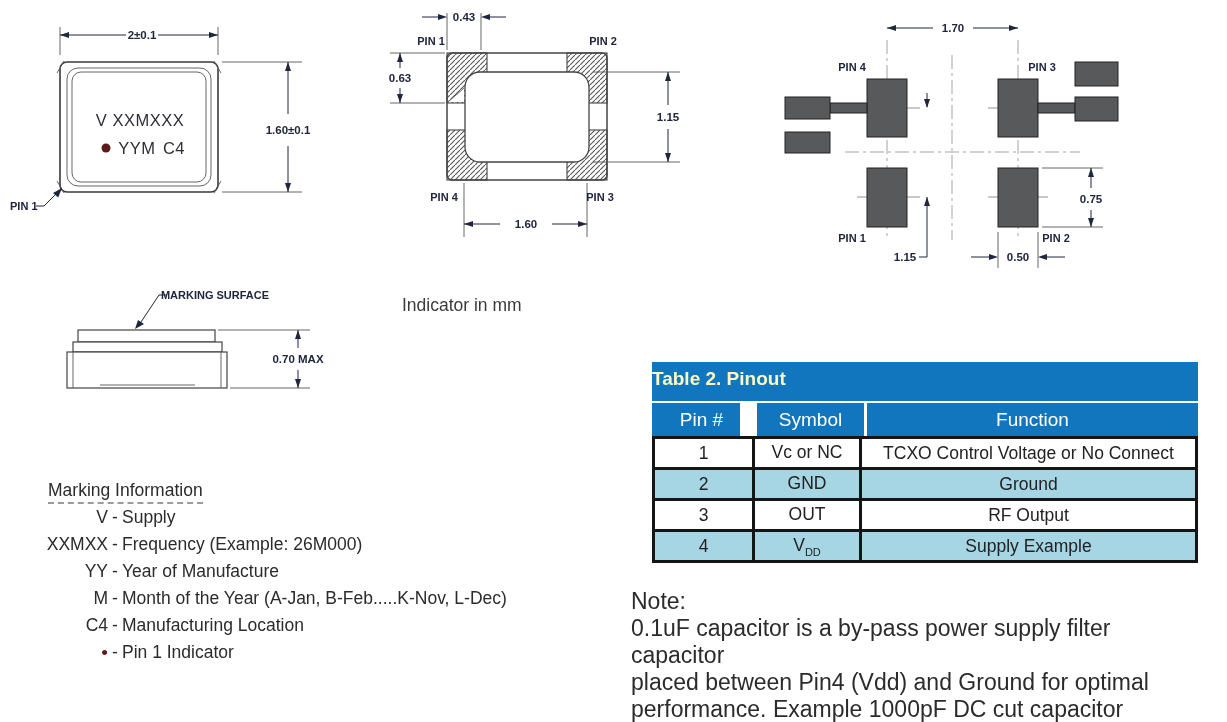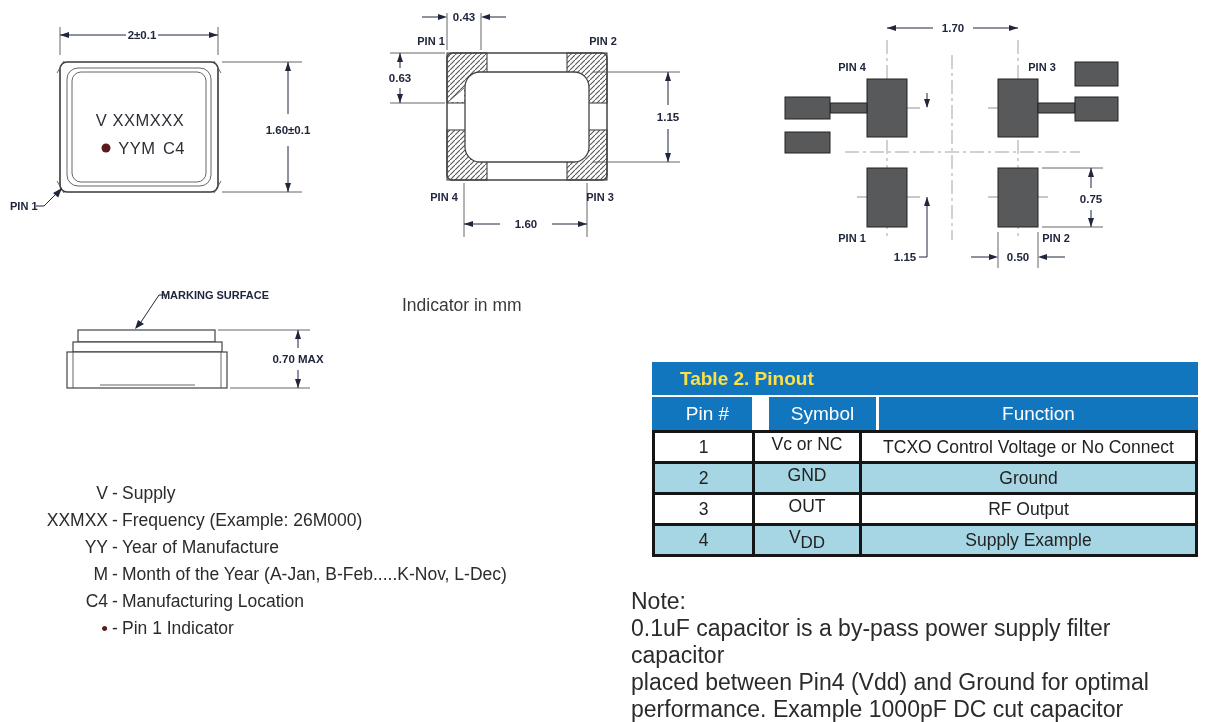--- a/index.html
+++ b/index.html
@@ -20,32 +20,32 @@
   
   #marking{left:36px;top:480px;width:530px;font-size:17.5px;color:#2b2b2b;}
   #marking .mk-title{margin-left:12px;display:inline-block;border-bottom:2px dashed #a09a9a;padding-bottom:1px;}
   .mk-row{display:grid;grid-template-columns:72px 14px auto;line-height:27px;}
   .mk-key{text-align:right;}
   .mk-sep{text-align:center;}
   .mk-key.bullet{color:#5C1A1A;font-size:19px;}
 
   
   #pinout{left:652px;top:362px;width:546px;}
-  .tbl-title{background:#1176BD;color:#fde047;font-weight:bold;font-size:19px;height:33px;line-height:33px;padding-left:28px;box-sizing:border-box;}
+  .tbl-title{background:#1176BD;color:#fef9c3;font-weight:bold;font-size:19px;height:39px;line-height:33px;padding-left:0;box-sizing:border-box;}
   .tbl-head{display:flex;background:#fff;margin-top:2px;}
   .tbl-head .hc{background:#1176BD;color:#fff;font-size:19px;height:33px;line-height:33px;text-align:center;box-sizing:border-box;}
-  .hc.c1{width:100px;padding-left:11px;}
+  .hc.c1{width:88px;padding-left:11px;}
   .hc.c2{width:107px;margin-left:17px;}
   .hc.c3{flex:1;margin-left:3px;}
   table.data{border-collapse:collapse;width:100%;table-layout:fixed;}
   table.data td{border:3px solid #151515;text-align:center;font-size:17.5px;color:#222;height:28px;padding:0;}
   td.c1{width:97px;}
   td.c2{width:104px;}
   tr.alt{background:#A6D5E3;}
-  sub.vsub{font-size:17px;}
+  sub.vsub{font-size:11px;}
 
   
   #note{left:631px;top:588px;width:530px;font-size:23px;color:#2b2b2b;line-height:27px;}
 </style>
 </head>
 <body>
 
 <svg class="abs" style="left:0;top:0" width="340" height="230" viewBox="0 0 340 230">
   <g>
     <rect x="60" y="62" width="158" height="130" rx="7" fill="#fff" stroke="#3a3a3a" stroke-width="1.6"></rect>
@@ -207,20 +207,21 @@
     <path d="M243,52 L243,70 M243,92 L243,110" class="dimline"></path>
     <path class="arrow" d="M243,52 L240,61 L246,61 Z"></path>
     <path class="arrow" d="M243,110 L240,101 L246,101 Z"></path>
     <text class="dimtxt" x="243" y="85" text-anchor="middle">0.70 MAX</text>
   </g>
 </svg>
 
 <div id="dims-note" class="abs">Indicator in mm</div>
 
 <div id="marking" class="abs">
+  <div><span class="mk-title">Marking Information</span></div>
   <div class="mk-row">
     <span class="mk-key">V</span>
     <span class="mk-sep">-</span>
     <span class="mk-desc">Supply</span>
   </div>
   <div class="mk-row">
     <span class="mk-key">XXMXX</span>
     <span class="mk-sep">-</span>
     <span class="mk-desc">Frequency (Example: 26M000)</span>
   </div>

